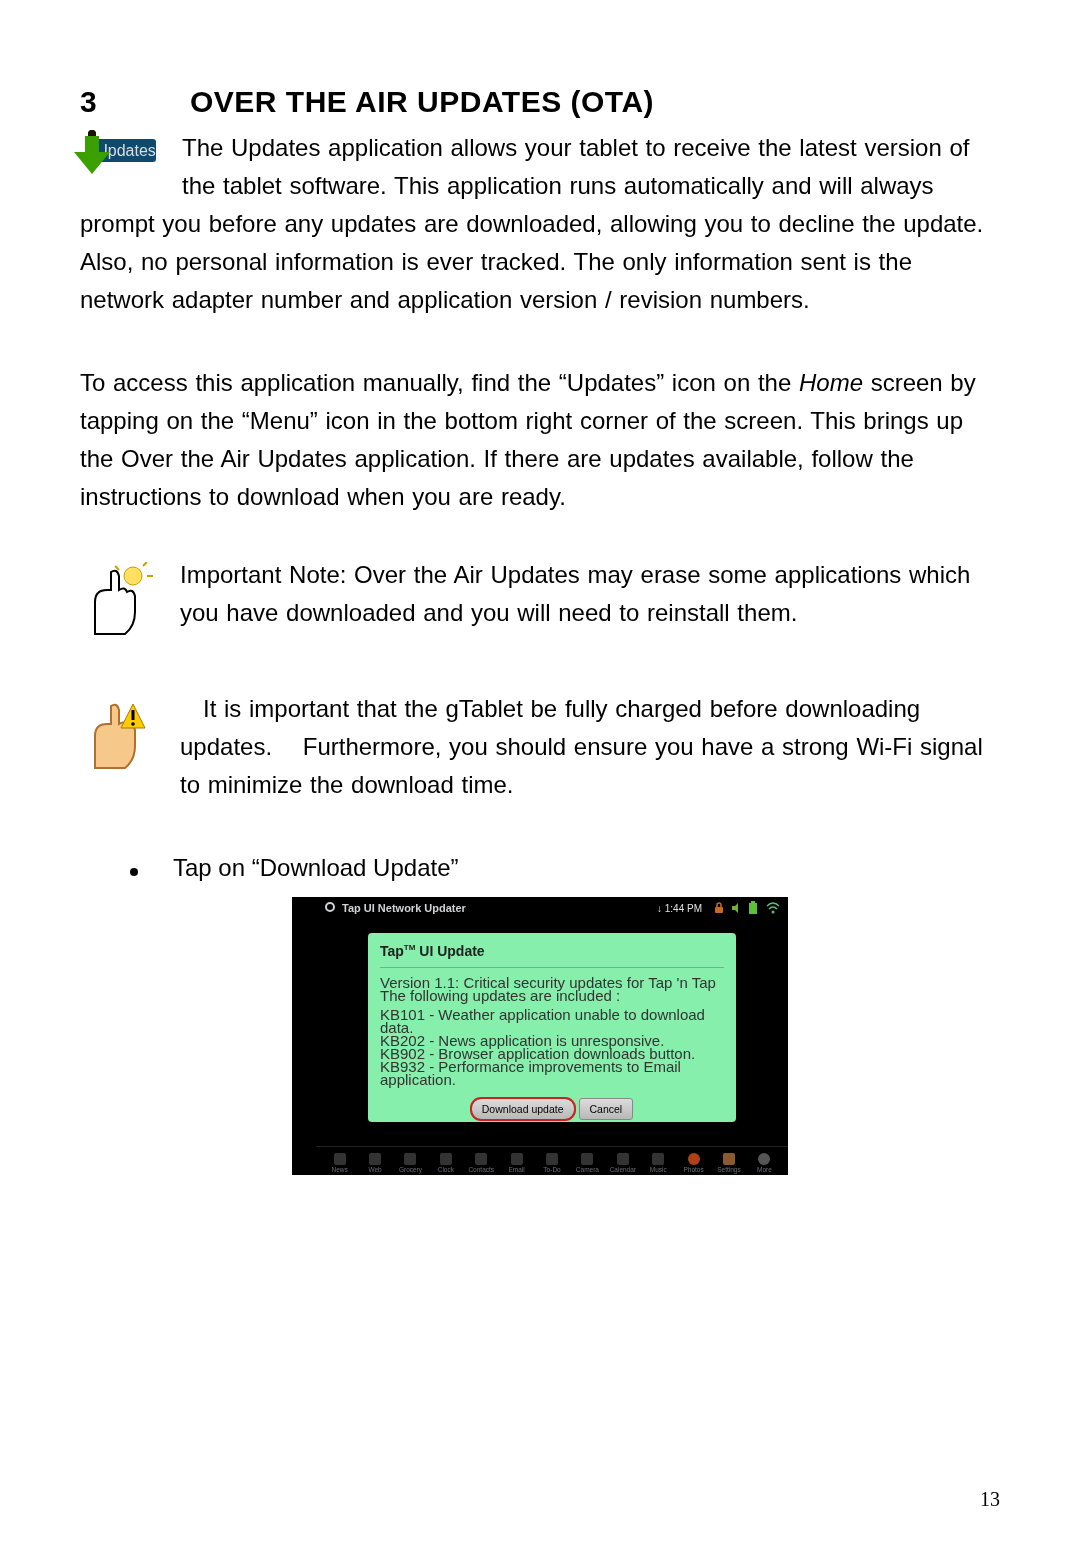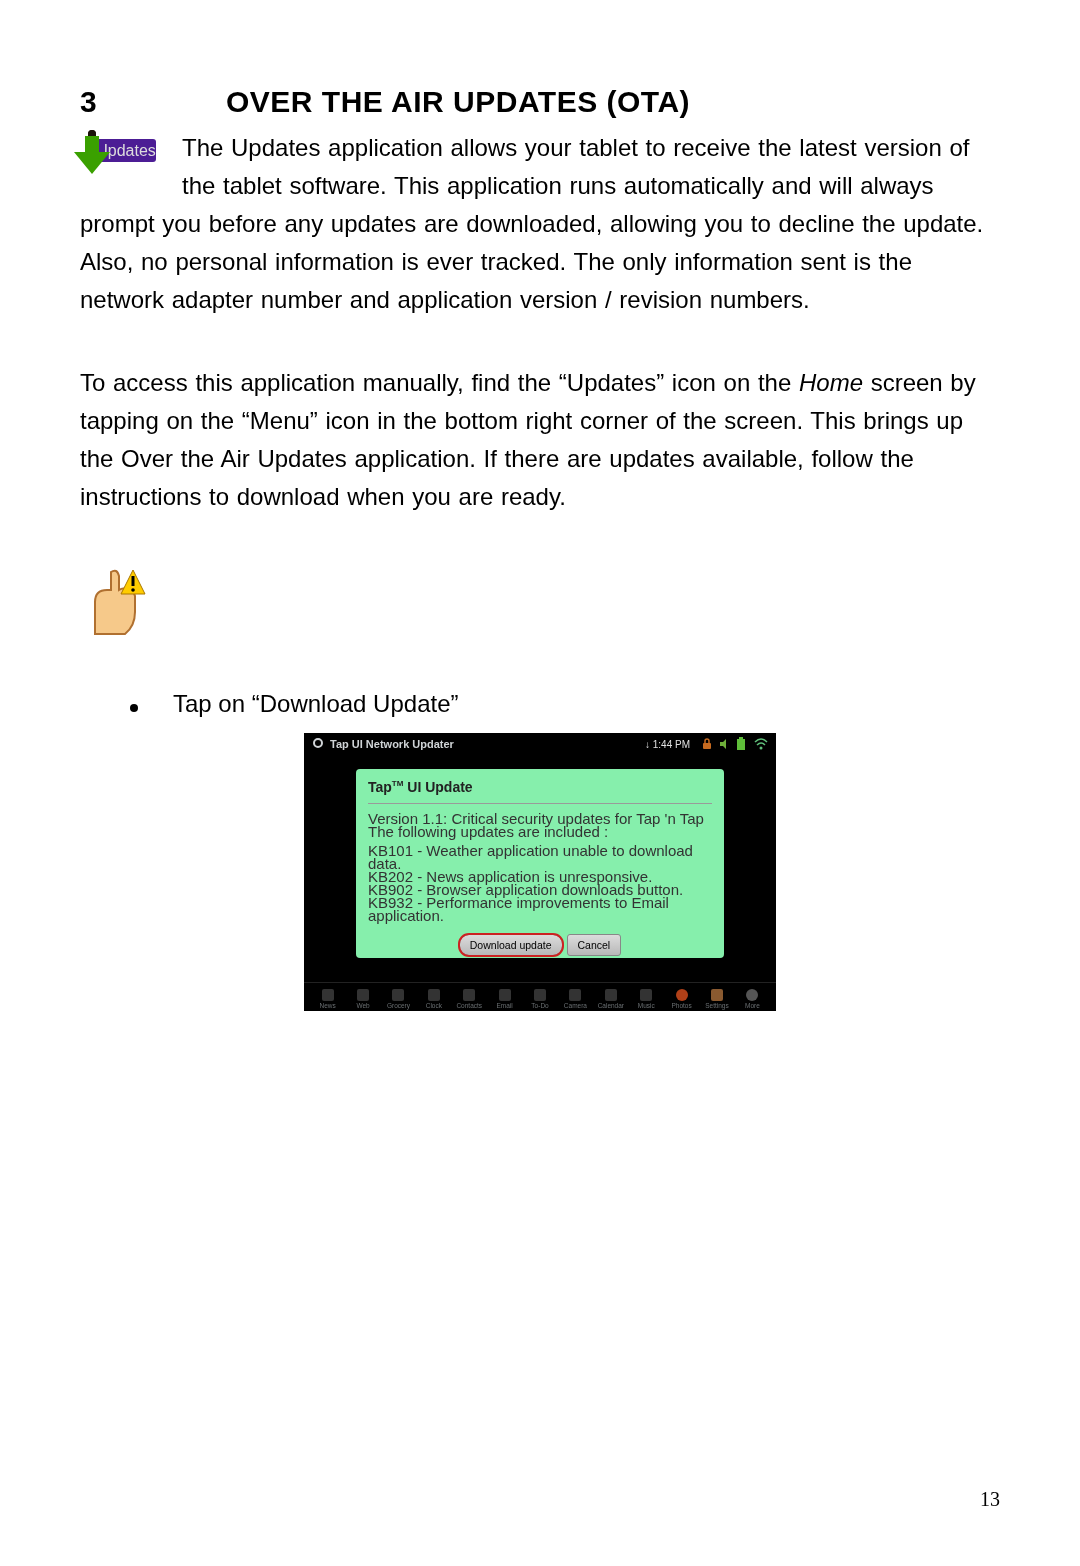--- a/index.html
+++ b/index.html
@@ -23,21 +23,20 @@
     font-weight: bold;
     margin-bottom: 10px;
   }
   .heading-num {
     font-size: 30px;
     width: 110px;
   }
   .heading-text {
     font-size: 30px;
     letter-spacing: 0.5px;
-    margin-left: 36px;
   }
 
   .body-text {
     font-size: 24px;
     line-height: 38px;
     text-align: left;
     word-spacing: 1px;
   }
   .para1 {
     margin-bottom: 45px;
@@ -75,21 +74,21 @@
   }
   .updates-icon-box .box-sq .stem {
     width: 14px; height: 18px;
     background: #3aa000;
     position: absolute;
     left: 50%; top: 2px;
     transform: translateX(-50%);
   }
   .updates-icon-box .label-bar {
     margin-top: 2px;
-    background: #4c1d95;
+    background: #0c4a6e;
     color: #ddd;
     font-size: 16px;
     padding: 3px 0;
     border-radius: 3px;
   }
   .clear { clear: both; }
 
   .note-row {
     display: flex;
     align-items: flex-start;
@@ -123,20 +122,21 @@
     margin-top: 14px;
   }
   .bullet-text { font-size: 24px; }
 
   
   .tablet-wrap {
     width: 472px;
     margin: 5px auto 0 auto;
     background: #000;
     font-family: sans-serif;
+    padding-left: 24px;
   }
   .t-statusbar {
     display: flex;
     align-items: center;
     padding: 4px 8px;
     color: #cfd3d6;
     font-size: 11px;
   }
   .t-status-title { font-weight: bold; flex: 0 0 auto; }
   .t-status-gap { flex: 1; }
@@ -230,30 +230,43 @@
       <span class="label-bar">Updates</span>
     </span>
     <span>The Updates application allows your tablet to receive the latest version of the tablet software.    This application runs automatically and will always prompt you before any updates are downloaded, allowing you to decline the update.    Also, no personal information is ever tracked.    The only information sent is the network adapter number and application version / revision numbers.</span>
     <span class="clear"></span>
   </div>
 
   <div class="body-text">
     <span>To access this application manually, find the “Updates” icon on the </span><span class="italic">Home</span><span> screen by tapping on the “Menu” icon in the bottom right corner of the screen.    This brings up the Over the Air Updates application.    If there are updates available, follow the instructions to download when you are ready.</span>
   </div>
 
+  <div class="note-row">
+    <div class="note-icon">
+      <svg width="70" height="76" viewBox="0 0 70 76">
+        <path d="M10 72 L10 40 Q10 28 22 28 L26 28 L26 10 Q32 6 34 14 L34 28 Q40 24 42 30 Q48 26 50 34 L50 50 Q50 64 40 72 Z" fill="none" stroke="#000" stroke-width="2"></path>
+        <circle cx="48" cy="14" r="9" fill="#ffe060" stroke="#c8a000" stroke-width="1"></circle>
+        <line x1="34" y1="8" x2="30" y2="4" stroke="#c8a000" stroke-width="2"></line>
+        <line x1="58" y1="4" x2="62" y2="0" stroke="#c8a000" stroke-width="2"></line>
+        <line x1="62" y1="14" x2="68" y2="14" stroke="#c8a000" stroke-width="2"></line>
+      </svg>
+    </div>
+    <div class="body-text">Important Note: Over the Air Updates may erase some applications which you have downloaded and you will need to reinstall them.</div>
+  </div>
 
   <div class="note-row">
     <div class="note-icon">
       <svg width="70" height="76" viewBox="0 0 70 76">
         <path d="M10 72 L10 40 Q10 28 22 28 L26 28 L26 10 Q32 6 34 14 L34 28 Q40 24 42 30 Q48 26 50 34 L50 50 Q50 64 40 72 Z" fill="#f6c98a" stroke="#b07030" stroke-width="2"></path>
         <path d="M36 32 L60 32 L48 8 Z" fill="#ffcc00" stroke="#aa7700" stroke-width="1"></path>
         <line x1="48" y1="14" x2="48" y2="24" stroke="#000" stroke-width="3"></line>
         <circle cx="48" cy="28" r="1.8" fill="#000"></circle>
       </svg>
     </div>
+    <div class="body-text" style="white-space: pre-wrap;">   It is important that the gTablet be fully charged before downloading updates.    Furthermore, you should ensure you have a strong Wi-Fi signal to minimize the download time.</div>
   </div>
 
   <div class="bullet-row">
     <div class="bullet-dot"></div>
     <div class="bullet-text">Tap on “Download Update”</div>
   </div>
 
   <div class="tablet-wrap">
     <div class="t-statusbar">
       <span class="gear-icon-svg">

